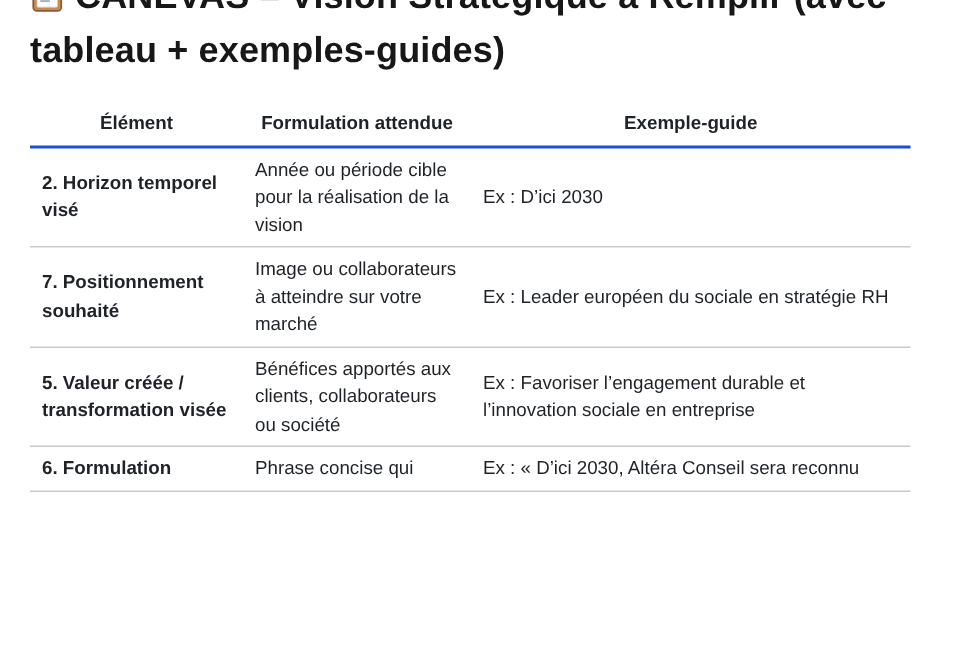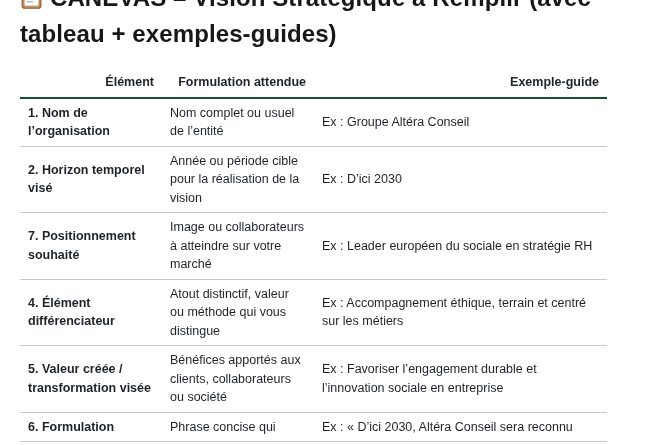--- a/index.html
+++ b/index.html
@@ -35,24 +35,24 @@
   }
   table.canvas-table {
     border-collapse: collapse;
     table-layout: fixed;
     width: 587px;
     font-size: 12.5px;
     line-height: 18.5px;
     color: #1f2328;
   }
   table.canvas-table th {
-    text-align: right;
+    text-align: center;
     font-weight: 700;
     padding: 4px 8px 5px 8px;
-    border-bottom: 2px solid #14532d;
+    border-bottom: 2px solid #1d4ed8;
     vertical-align: middle;
   }
   table.canvas-table td {
     padding: 5px 8px;
     border-bottom: 1px solid #c9c9c9;
     vertical-align: middle;
   }
   td.cell-element {
     font-weight: 700;
   }
@@ -79,38 +79,28 @@
     </colgroup>
     <thead>
       <tr>
         <th>Élément</th>
         <th>Formulation attendue</th>
         <th>Exemple-guide</th>
       </tr>
     </thead>
     <tbody>
       <tr>
-        <td class="cell-element">1. Nom de l’organisation</td>
-        <td>Nom complet ou usuel de l’entité</td>
-        <td>Ex : Groupe Altéra Conseil</td>
-      </tr>
-      <tr>
         <td class="cell-element">2. Horizon temporel visé</td>
         <td>Année ou période cible pour la réalisation de la vision</td>
         <td>Ex : D’ici 2030</td>
       </tr>
       <tr>
         <td class="cell-element">7. Positionnement souhaité</td>
         <td>Image ou collaborateurs à atteindre sur votre marché</td>
         <td>Ex : Leader européen du sociale en stratégie RH</td>
-      </tr>
-      <tr>
-        <td class="cell-element">4. Élément différenciateur</td>
-        <td>Atout distinctif, valeur ou méthode qui vous distingue</td>
-        <td>Ex : Accompagnement éthique, terrain et centré sur les métiers</td>
       </tr>
       <tr>
         <td class="cell-element">5. Valeur créée / transformation visée</td>
         <td>Bénéfices apportés aux clients, collaborateurs ou société</td>
         <td>Ex : Favoriser l’engagement durable et l’innovation sociale en entreprise</td>
       </tr>
       <tr>
         <td class="cell-element">6. Formulation</td>
         <td>Phrase concise qui</td>
         <td>Ex : « D’ici 2030, Altéra Conseil sera reconnu</td>

